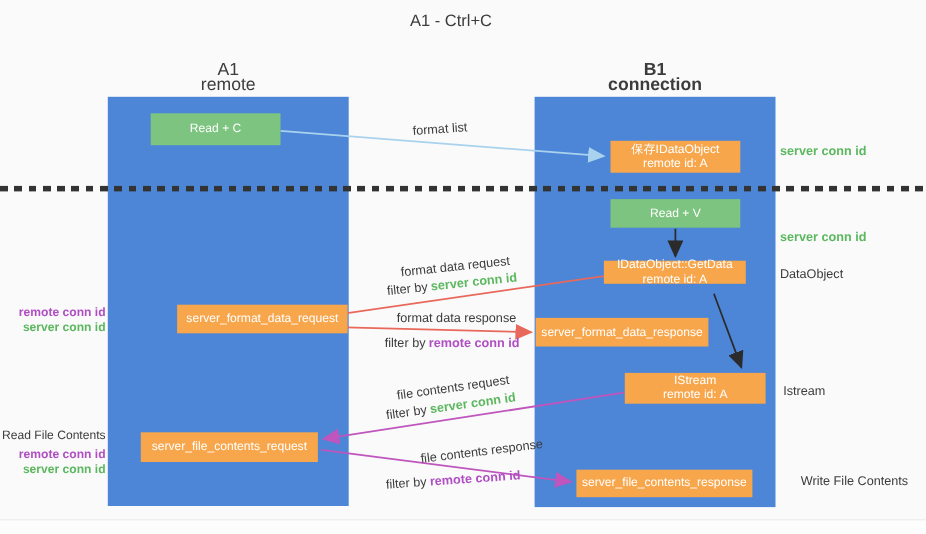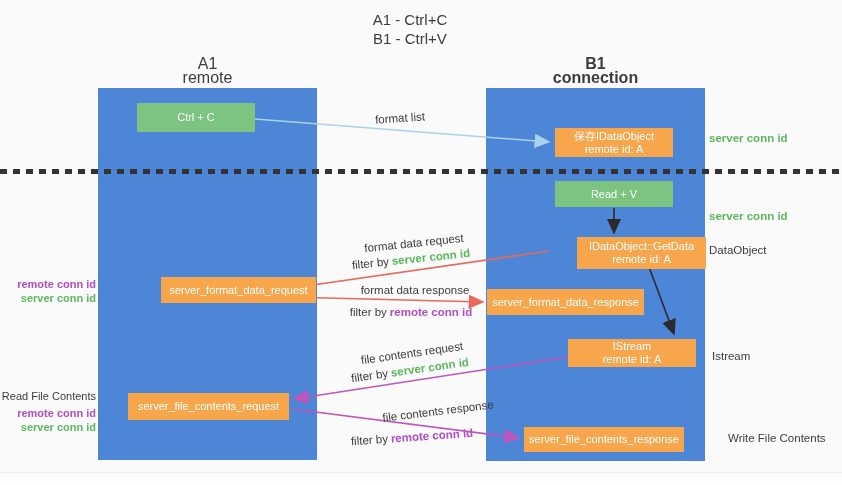--- a/index.html
+++ b/index.html
@@ -34,21 +34,21 @@
                background:repeating-linear-gradient(90deg,#333 0 7px,transparent 7px 13px);}
 
   .box{position:absolute;display:flex;flex-direction:column;justify-content:center;
        align-items:center;color:#fff;font-size:11px;line-height:13px;text-align:center;}
   .box-green{background:var(--box-green);}
   .box-orange{background:var(--box-orange);}
 
   .b-ctrl-c{left:137px;top:103px;width:118px;height:29px;}
   .b-save{left:555px;top:128px;width:118px;height:29px;}
   .b-ctrl-v{left:555px;top:181px;width:118px;height:26px;}
-  .b-getdata{left:577px;top:237px;width:129px;height:32px;}
+  .b-getdata{left:549px;top:237px;width:129px;height:21px;}
   .b-fmt-req{left:131px;top:277px;width:155px;height:26px;margin-left:30px;}
   .b-fmt-resp{left:487px;top:289px;width:157px;height:26px;text-align:right;}
   .b-istream{left:568px;top:339px;width:128px;height:28px;}
   .b-file-req{left:128px;top:393px;width:161px;height:27px;}
   .b-file-resp{left:524px;top:427px;width:160px;height:25px;}
 
   .flow-label{position:absolute;font-size:11.5px;color:var(--text-dark);white-space:nowrap;
               transform:translate(-50%,-50%);}
   .rot-4{transform:translate(-50%,-50%) rotate(-4deg);}
   .rot-6{transform:translate(-50%,-50%) rotate(-6deg);}
@@ -68,21 +68,20 @@
   .bottom-strip{position:absolute;left:0;top:472px;width:842px;height:13px;
                 background:#fdfdfe;border-top:1px solid #ebebf0;}
 </style>
 </head>
 <body>
 
 <div class="stage">
 
   <div class="title">
     <div>A1 - Ctrl+C</div>
-    <div>B1 - Ctrl+V</div>
   </div>
 
   <div class="col-header col-header-a">
     <div>A1</div>
     <div>remote</div>
   </div>
   <div class="col-header col-header-b">
     <div>B1</div>
     <div>connection</div>
   </div>
@@ -110,21 +109,21 @@
     <line x1="255" y1="119" x2="549" y2="142" style="stroke:var(--arrow-lightblue)" stroke-width="1.6" marker-end="url(#mh-blue)"></line>
     <line x1="614" y1="208" x2="614" y2="233" style="stroke:var(--arrow-black)" stroke-width="1.6" marker-end="url(#mh-black)"></line>
     <line x1="549" y1="251" x2="292" y2="288" style="stroke:var(--arrow-red)" stroke-width="1.6" marker-end="url(#mh-red)"></line>
     <line x1="288" y1="297" x2="483" y2="302" style="stroke:var(--arrow-red)" stroke-width="1.6" marker-end="url(#mh-red)"></line>
     <line x1="649" y1="267" x2="674" y2="334" style="stroke:var(--arrow-black)" stroke-width="1.6" marker-end="url(#mh-black)"></line>
     <line x1="567" y1="357" x2="294" y2="399" style="stroke:var(--arrow-magenta)" stroke-width="1.6" marker-end="url(#mh-magenta)"></line>
     <line x1="292" y1="409" x2="519" y2="438" style="stroke:var(--arrow-magenta)" stroke-width="1.6" marker-end="url(#mh-magenta)"></line>
   </svg>
 
   <div class="box box-green b-ctrl-c">
-    <span>Ctrl + C</span>
+    <span>Read + C</span>
   </div>
   <div class="box box-orange b-save">
     <span>保存IDataObject</span>
     <span>remote id: A</span>
   </div>
   <div class="box box-green b-ctrl-v">
     <span>Read + V</span>
   </div>
   <div class="box box-orange b-getdata">
     <span>IDataObject::GetData</span>

